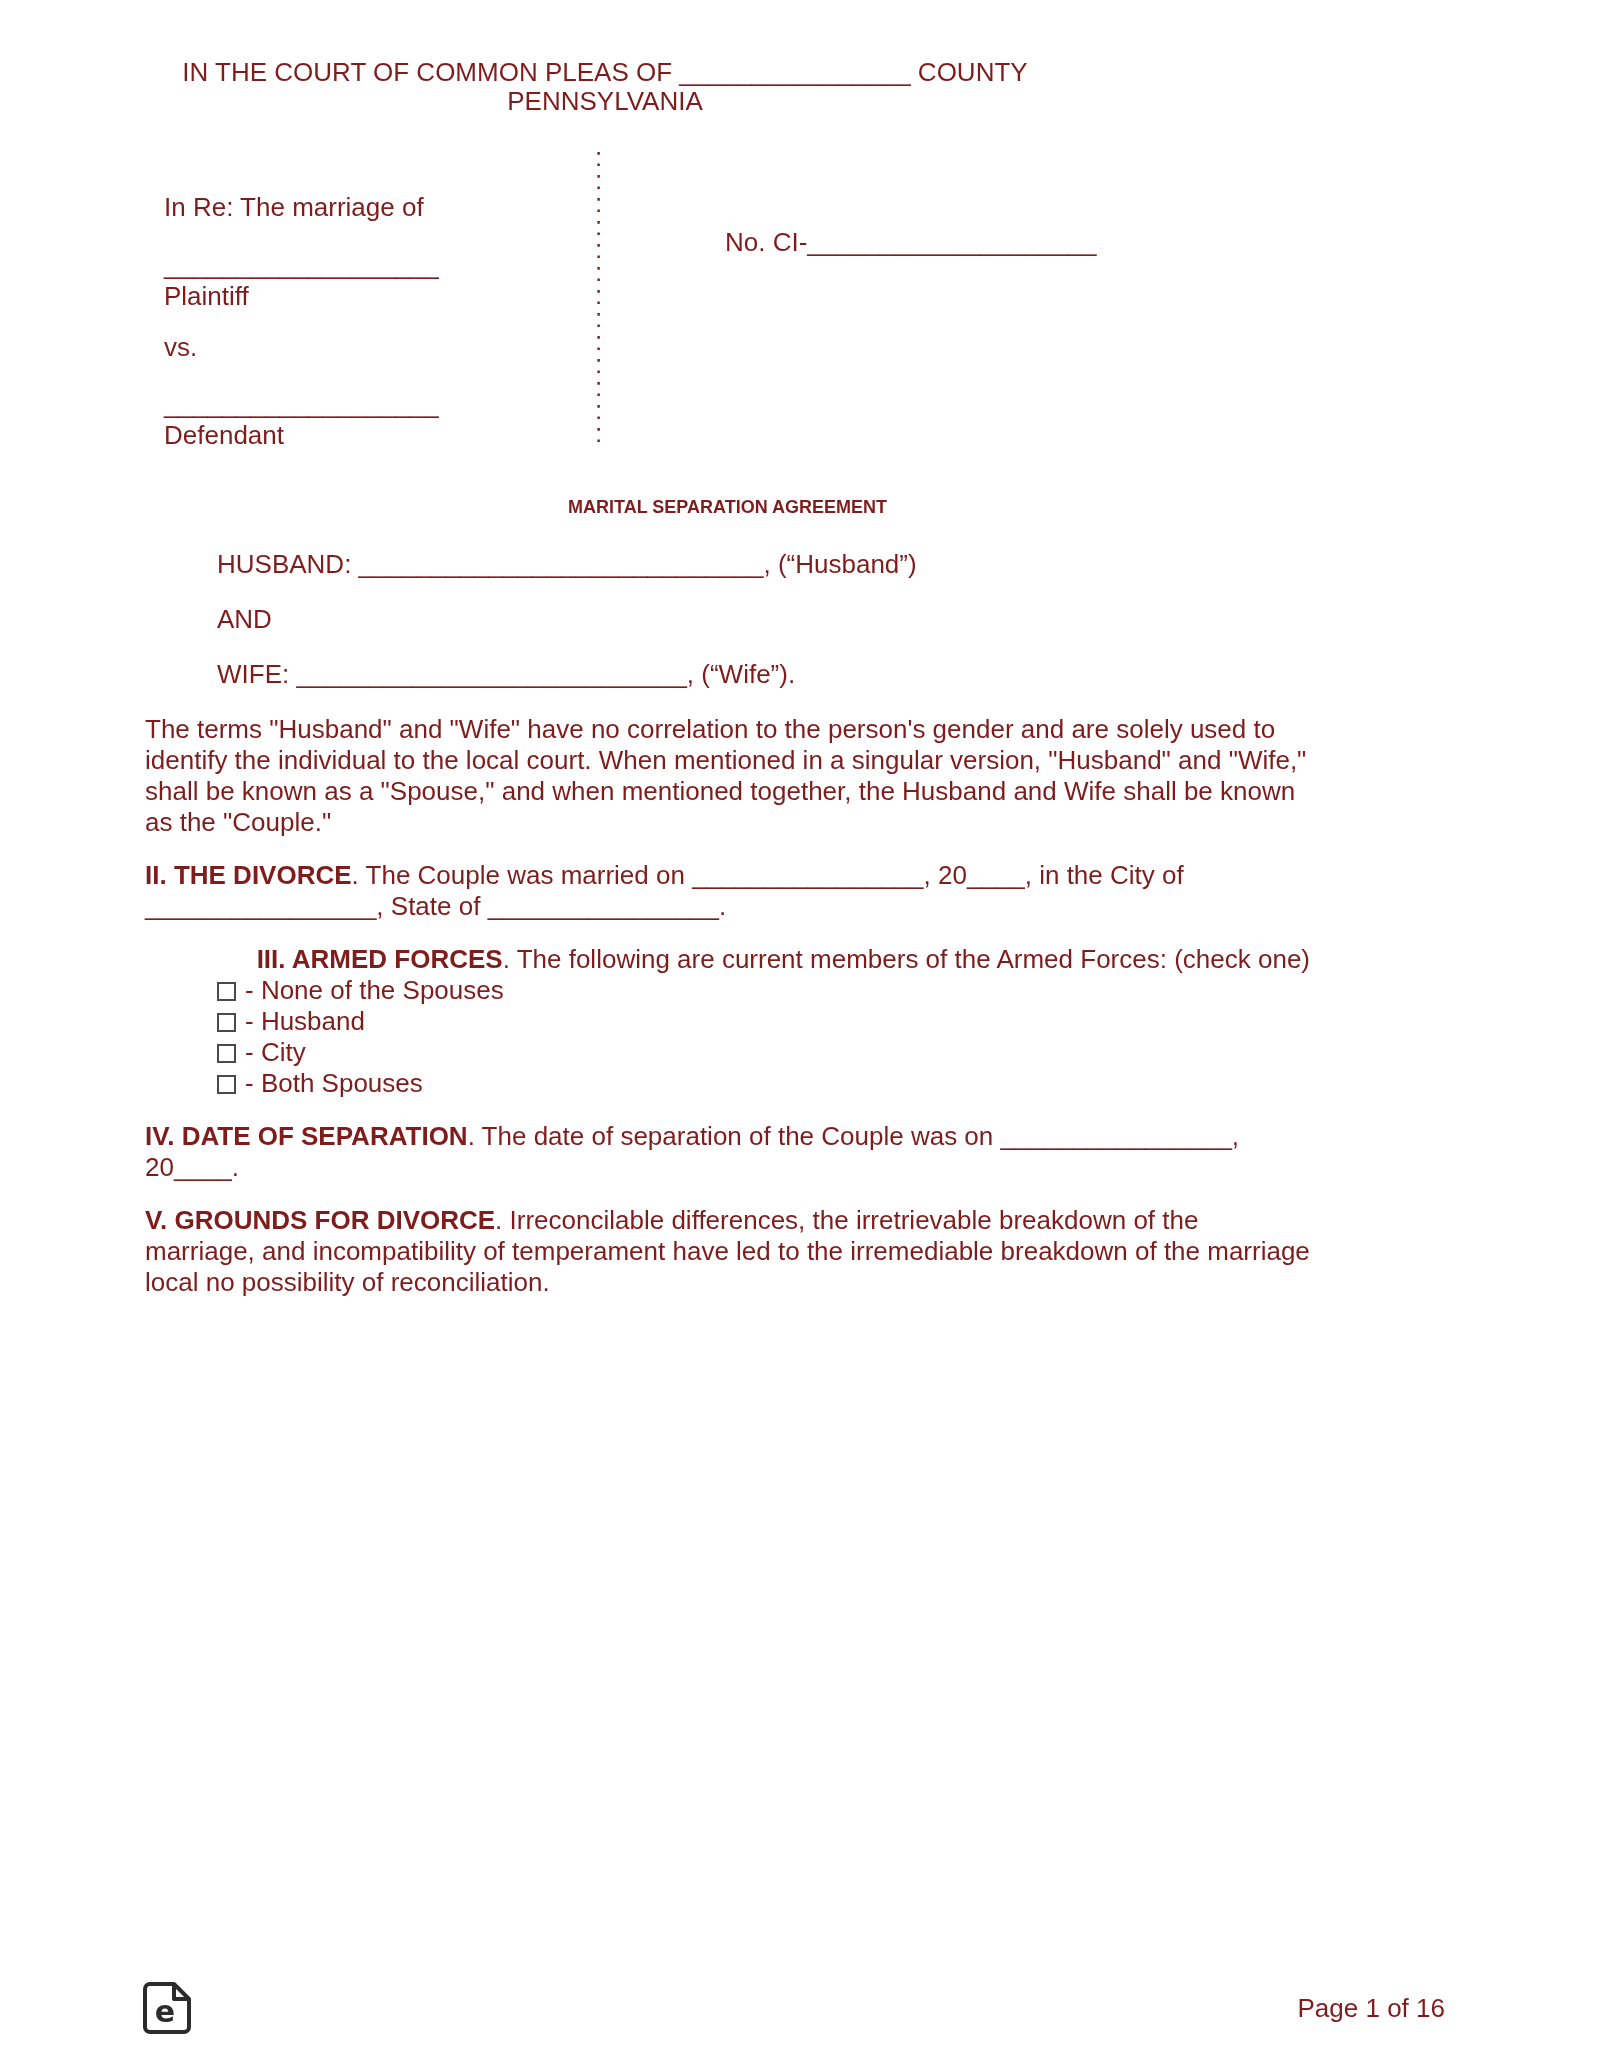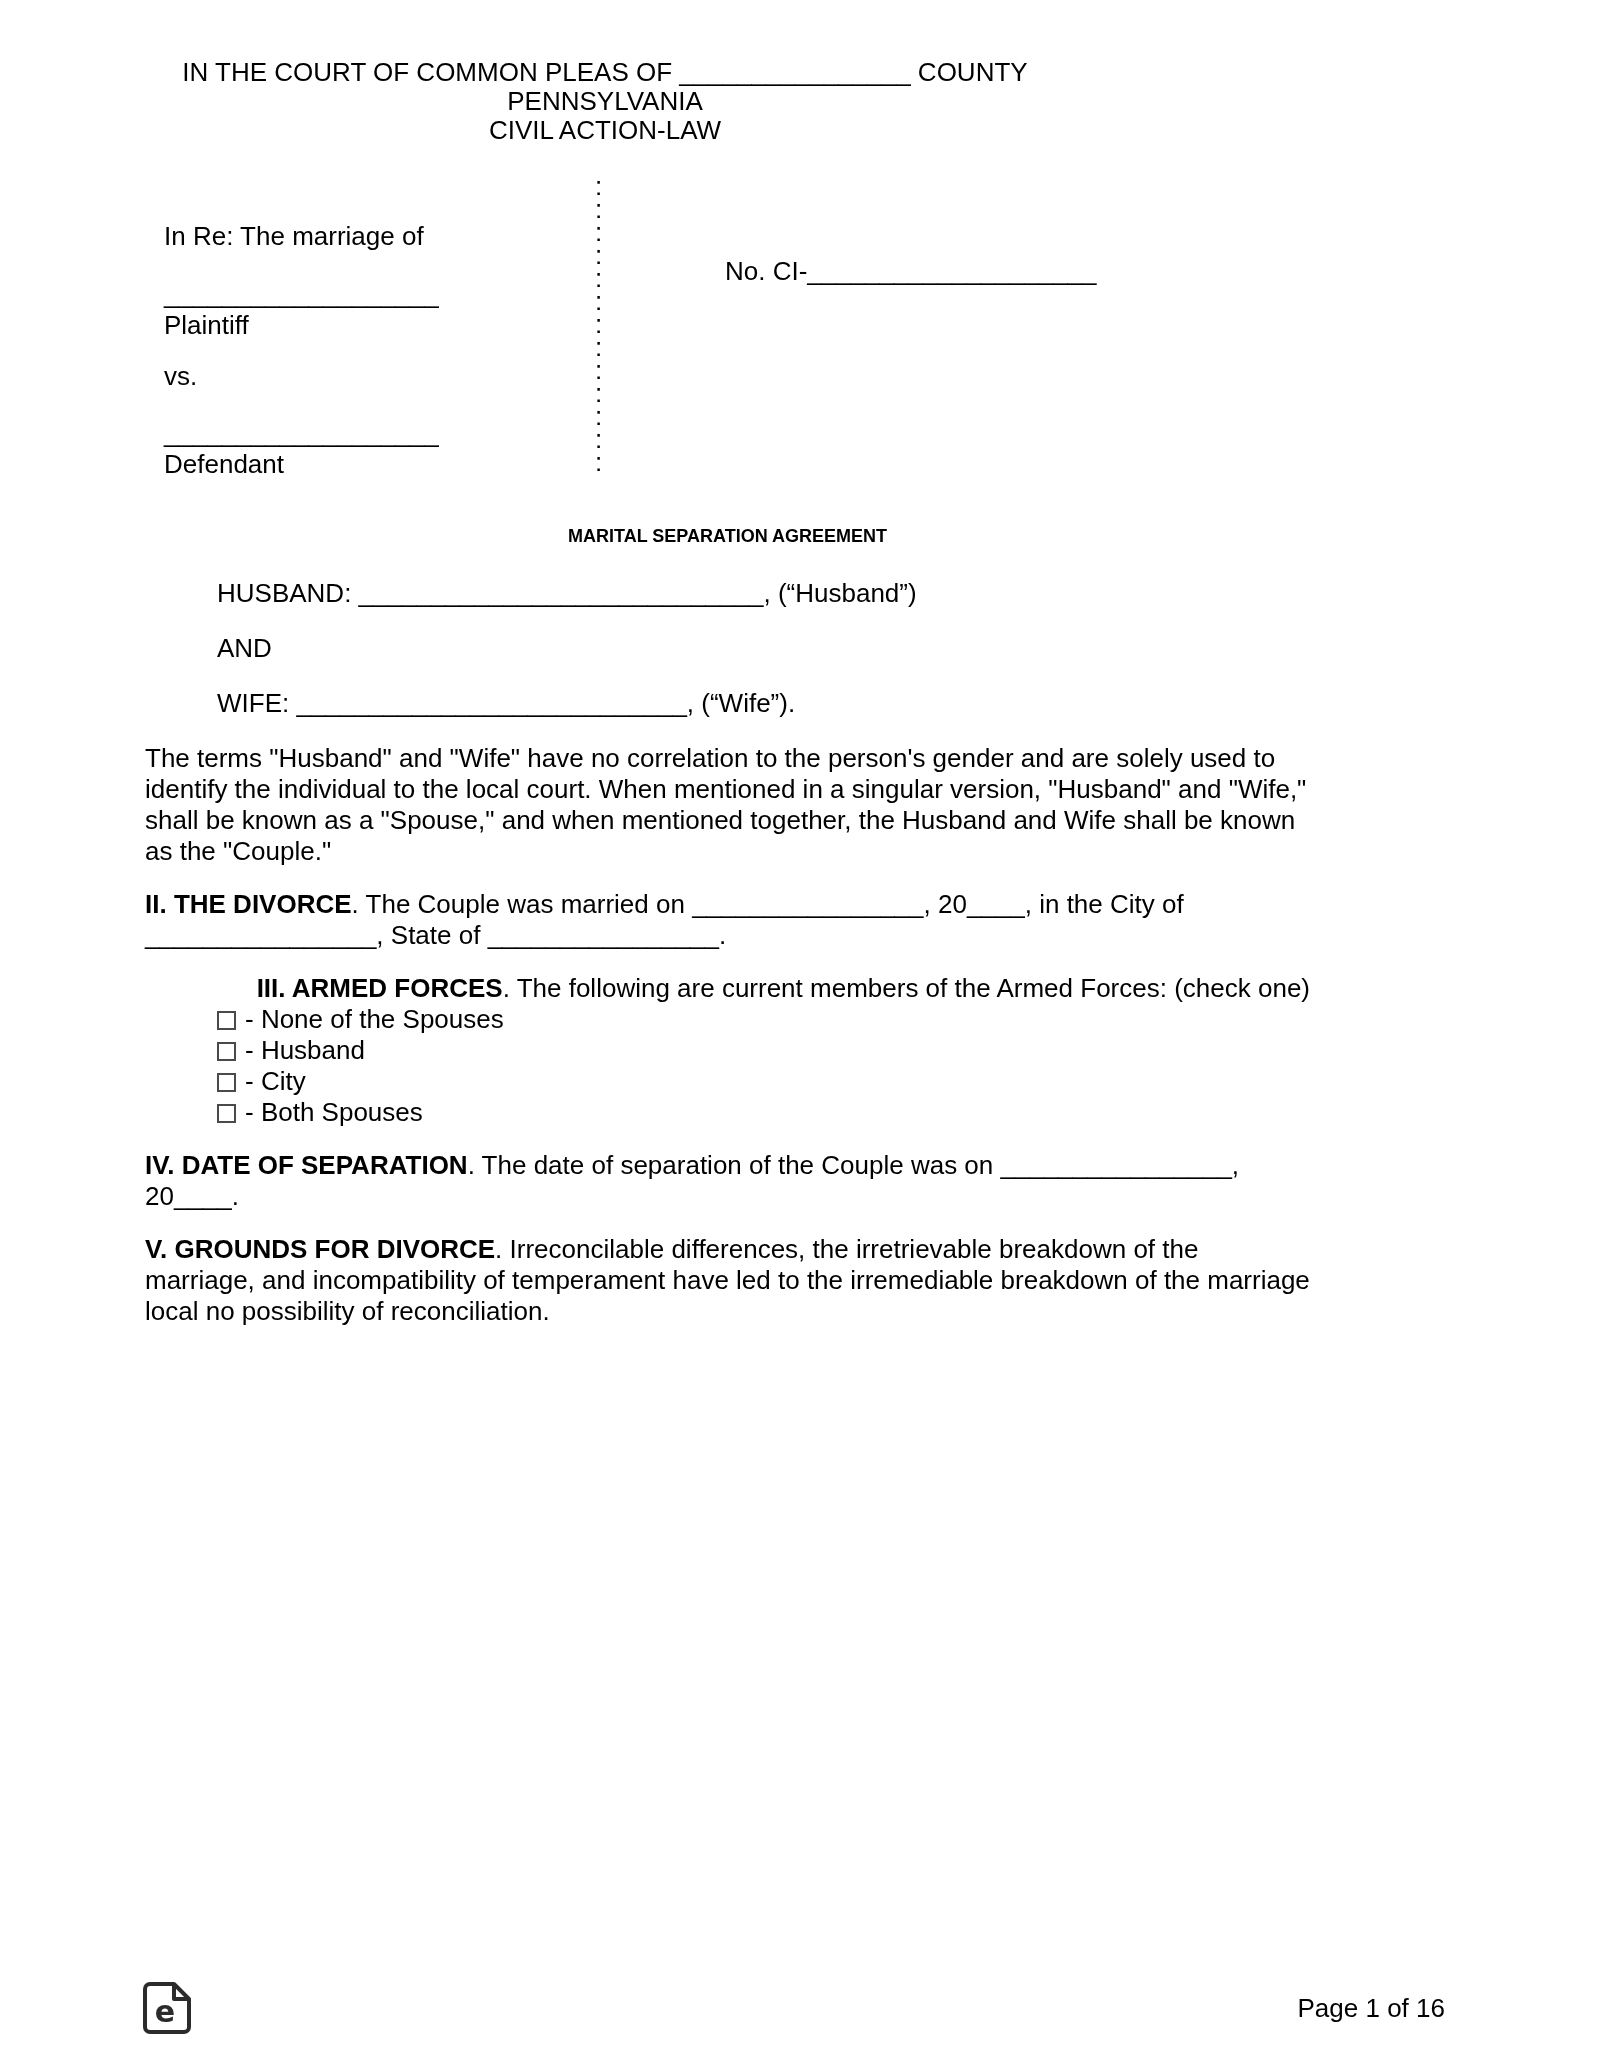--- a/index.html
+++ b/index.html
@@ -6,21 +6,21 @@
   html, body { background: #ffffff; }
   .page {
     position: relative;
     width: 1600px;
     height: 2070px;
     background: #ffffff;
     overflow: hidden;
     font-family: "Liberation Sans", "DejaVu Sans", sans-serif;
     font-size: 26px;
     line-height: 31px;
-    color: #000000;
+    color: #7f1d1d;
     padding: 58px 290px 0 145px;
   }
 
   
   .court-header {
     width: 920px;
     text-align: center;
     line-height: 29px;
   }
 
@@ -74,21 +74,20 @@
   .page-num { position: absolute; right: 155px; bottom: 46px; }
 </style>
 </head>
 <body>
 
 <div class="page">
 
   <header class="court-header">
     <div>IN THE COURT OF COMMON PLEAS OF ________________ COUNTY</div>
     <div>PENNSYLVANIA</div>
-    <div>CIVIL ACTION-LAW</div>
   </header>
 
   <section class="caption">
     <div class="caption-left">
       <div class="in-re">In Re: The marriage of</div>
       <div class="blank-line blank-plaintiff">___________________</div>
       <div>Plaintiff</div>
       <div class="vs">vs.</div>
       <div class="blank-line blank-defendant">___________________</div>
       <div>Defendant</div>

